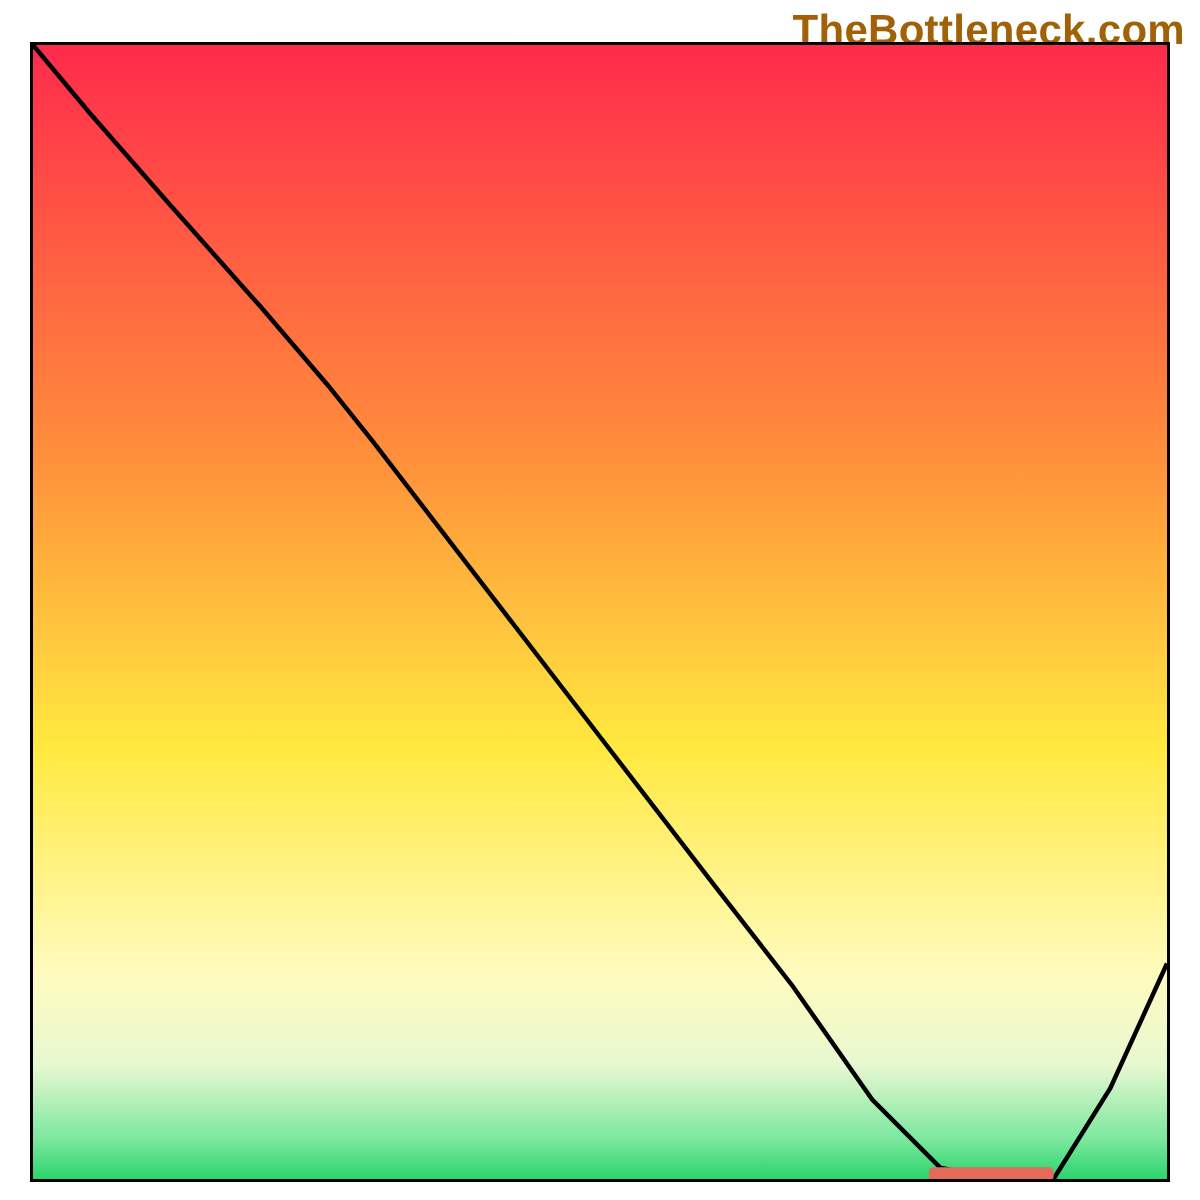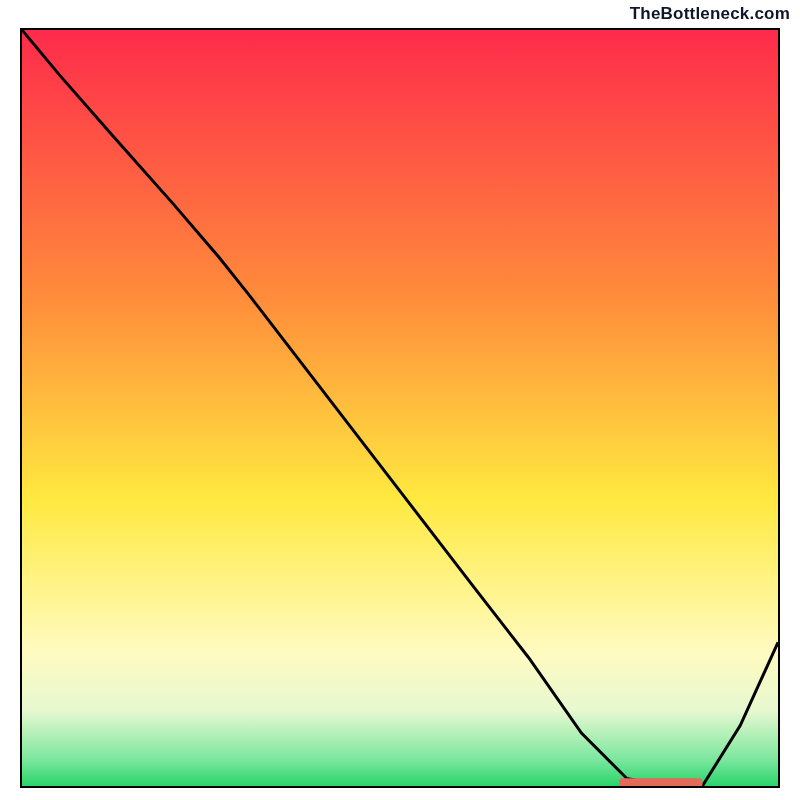--- a/index.html
+++ b/index.html
@@ -13,23 +13,23 @@
   }
   .frame {
     position: relative;
     width: 800px;
     height: 800px;
   }
   .watermark {
     position: absolute;
     top: 4px;
     right: 10px;
-    font-size: 17px;
+    font-size: 28px;
     font-weight: bold;
-    color: #0f172a;
+    color: #a16207;
     letter-spacing: 0.2px;
   }
   .plot {
     position: absolute;
     left: 20px;
     top: 28px;
     width: 760px;
     height: 760px;
     box-sizing: border-box;
     border: 2px solid #000000;

